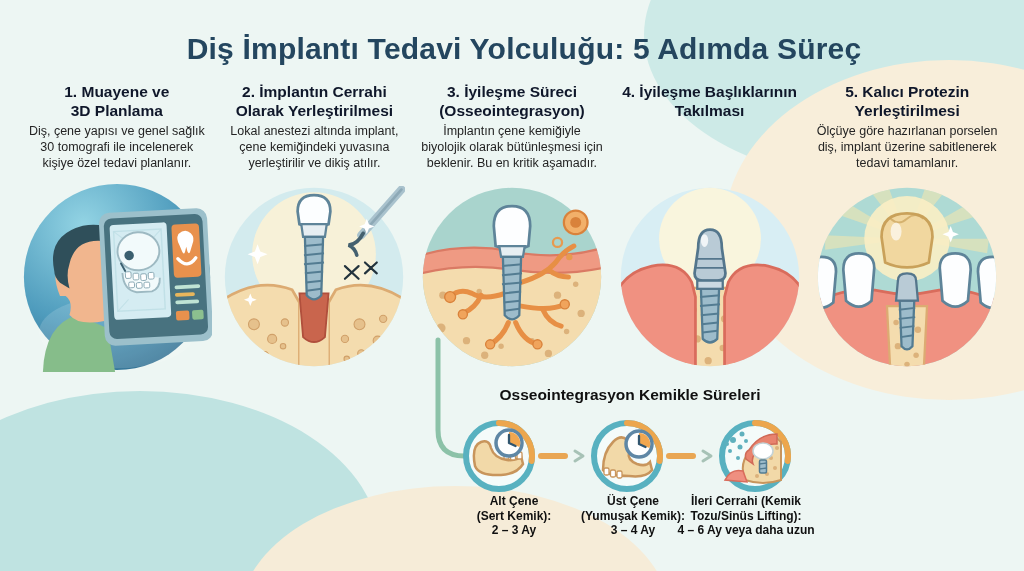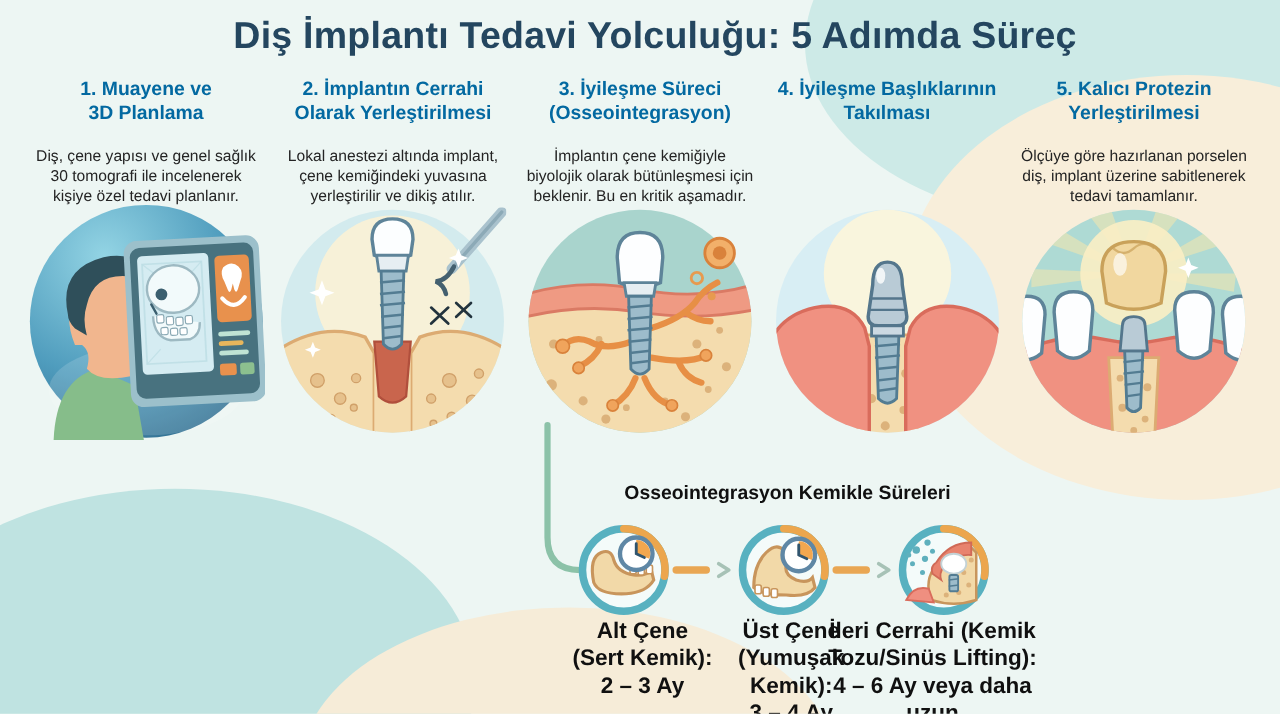--- a/index.html
+++ b/index.html
@@ -13,54 +13,54 @@
   }
   
   .bg-blob { position:absolute; border-radius:50%; }
   .bg-tr-teal   { top:-110px; right:-80px;  width:460px; height:290px; background:#cdeae7; }
   .bg-r-cream   { top:60px;   right:-150px; width:450px; height:340px; background:#f8eeda; }
   .bg-bl-teal   { bottom:-130px; left:-100px; width:480px; height:310px; background:#bfe3e1; }
   .bg-bl-cream  { bottom:-175px; left:240px;  width:430px; height:260px; background:#f6ecd8; }
 
   .content { position:relative; z-index:1; width:100%; height:100%; }
 
-  .header { text-align:center; padding-top:12px;margin-left:24px; }
+  .header { text-align:center; padding-top:32px;margin-left:24px; }
   .page-title {
     font-size: 30px; font-weight:800; letter-spacing:0.2px;
     color:#24465f;
   }
 
   .steps-row { display:flex; padding:0 18px; margin-top:16px; }
   .step-col { flex:1; padding:0 7px; text-align:center; }
   .step-heading {
     font-size:15.5px; font-weight:bold; line-height:1.25;
-    white-space:pre-line; color:#0369a1;
+    white-space:pre-line; color:#0f172a;
   }
   .step-desc {
-    font-size:12.5px; line-height:1.3; margin-top:16px; color:#242424;text-align:center;
+    font-size:12.5px; line-height:1.3; margin-top:2px; color:#242424;text-align:center;
   }
   .step-text { height:104px; }
 
   .circles-row { display:flex; padding:0 18px; align-items:flex-start; }
   .circle-wrap { flex:1; display:flex; justify-content:center; }
   .circle-ill { width:182px; height:182px; display:block; }
   .circle-wrap.first .circle-ill { width:190px; height:190px; margin-top:-4px; }
 
   
   .timeline { position:absolute; left:425px; top:386px; width:440px; height:180px; }
   .timeline-heading {
     text-align:center; font-size:15.5px; font-weight:bold; color:#101010;
     width:410px;
   }
   .tl-row { position:absolute; top:32px; left:36px; display:flex; align-items:center; }
   .tl-circle { width:76px; height:76px; }
   .tl-conn { width:52px; height:16px; display:flex; align-items:center; }
   .tl-labels { position:absolute; top:108px; left:0; width:440px; height:60px; }
   .tl-label {
-    position:absolute; text-align:center; font-size:18px; font-weight:bold;
+    position:absolute; text-align:center; font-size:12px; font-weight:bold;
     line-height:1.22; white-space:pre-line; color:#101010;
   }
   .tl-label.l1 { left:14px;  width:150px; }
   .tl-label.l2 { left:133px; width:150px; }
   .tl-label.l3 { left:231px; width:180px; }
 
   .connector-overlay { position:absolute; inset:0; pointer-events:none; z-index:0; }
 </style>
 </head>
 <body>

